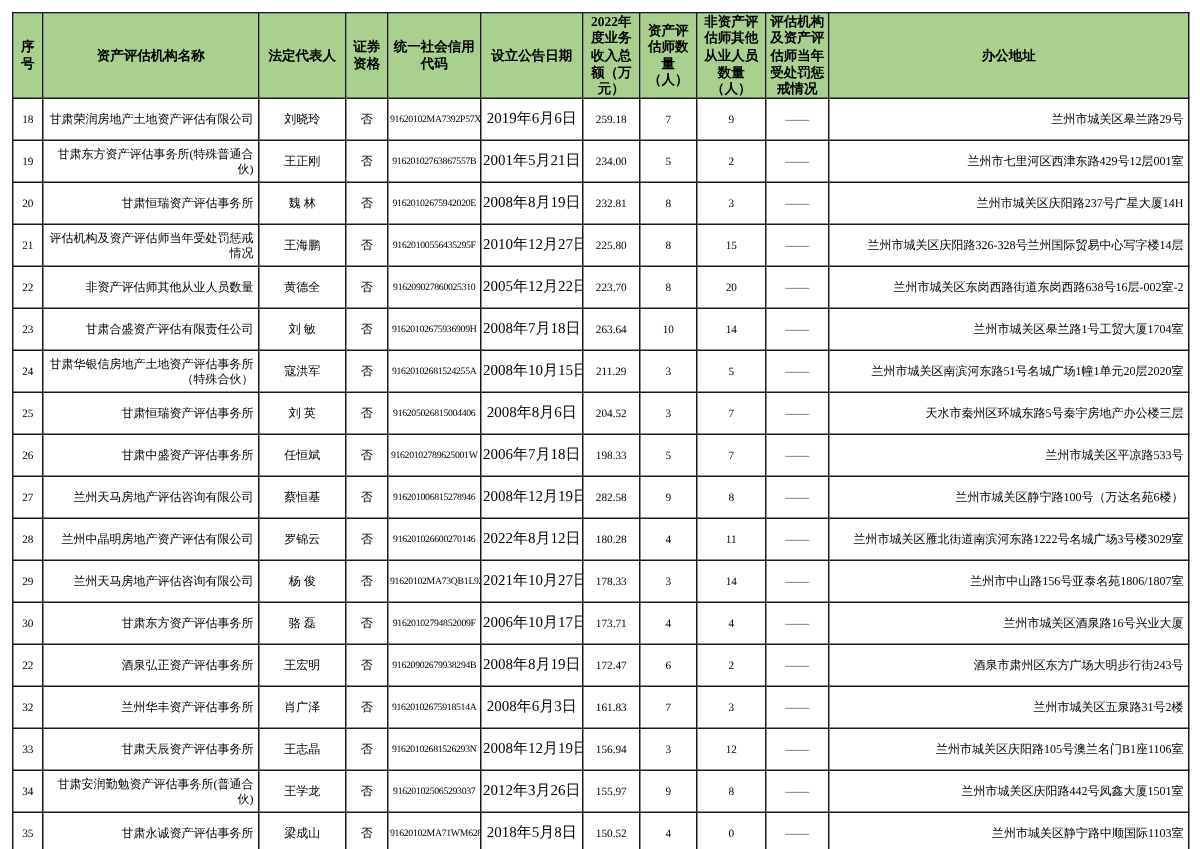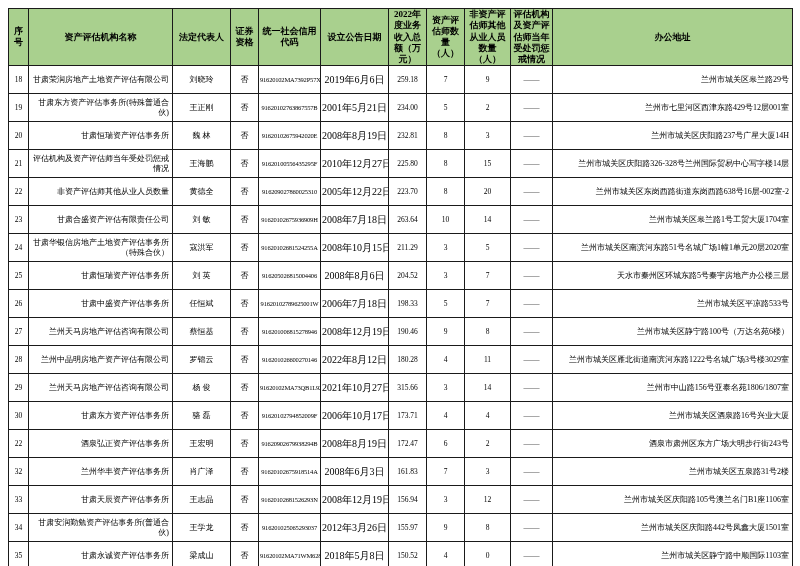--- a/index.html
+++ b/index.html
@@ -213,21 +213,21 @@
           <td class="cell cell-punishment">——</td>
           <td class="cell cell-address">兰州市城关区平凉路533号</td>
         </tr>
         <tr>
           <td class="cell cell-serial">27</td>
           <td class="cell cell-name">兰州天马房地产评估咨询有限公司</td>
           <td class="cell cell-representative">蔡恒基</td>
           <td class="cell cell-securities">否</td>
           <td class="cell cell-credit_code">916201006815278946</td>
           <td class="cell cell-announce_date">2008年12月19日</td>
-          <td class="cell cell-income">190.46</td>
+          <td class="cell cell-income">282.58</td>
           <td class="cell cell-appraisers">9</td>
           <td class="cell cell-staff">8</td>
           <td class="cell cell-punishment">——</td>
           <td class="cell cell-address">兰州市城关区静宁路100号（万达名苑6楼）</td>
         </tr>
         <tr>
           <td class="cell cell-serial">28</td>
           <td class="cell cell-name">兰州中晶明房地产资产评估有限公司</td>
           <td class="cell cell-representative">罗锦云</td>
           <td class="cell cell-securities">否</td>
@@ -239,21 +239,21 @@
           <td class="cell cell-punishment">——</td>
           <td class="cell cell-address">兰州市城关区雁北街道南滨河东路1222号名城广场3号楼3029室</td>
         </tr>
         <tr>
           <td class="cell cell-serial">29</td>
           <td class="cell cell-name">兰州天马房地产评估咨询有限公司</td>
           <td class="cell cell-representative">杨  俊</td>
           <td class="cell cell-securities">否</td>
           <td class="cell cell-credit_code">91620102MA73QB1L92</td>
           <td class="cell cell-announce_date">2021年10月27日</td>
-          <td class="cell cell-income">315.66</td>
+          <td class="cell cell-income">178.33</td>
           <td class="cell cell-appraisers">3</td>
           <td class="cell cell-staff">14</td>
           <td class="cell cell-punishment">——</td>
           <td class="cell cell-address">兰州市中山路156号亚泰名苑1806/1807室</td>
         </tr>
         <tr>
           <td class="cell cell-serial">30</td>
           <td class="cell cell-name">甘肃东方资产评估事务所</td>
           <td class="cell cell-representative">骆  磊</td>
           <td class="cell cell-securities">否</td>

